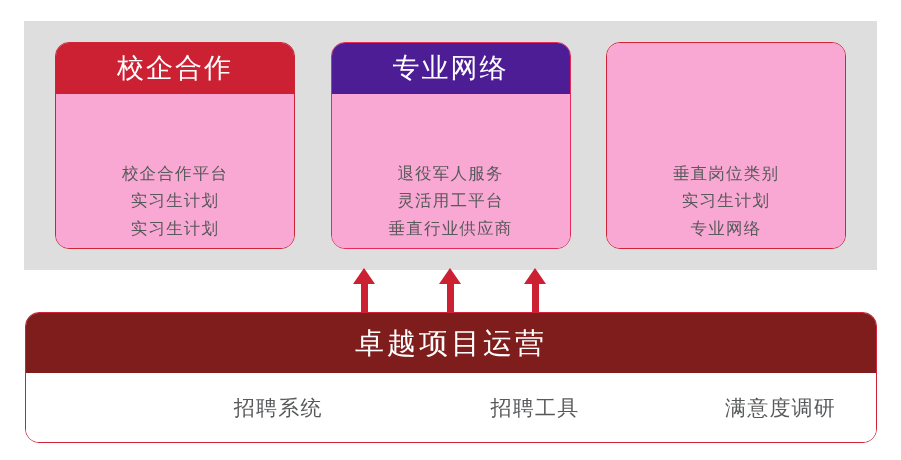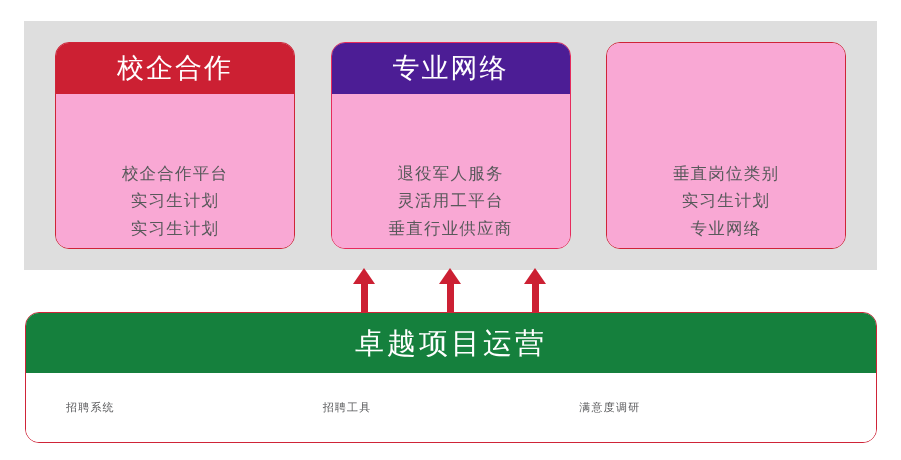--- a/index.html
+++ b/index.html
@@ -131,48 +131,48 @@
     border-radius: 14px;
     overflow: hidden;
     box-sizing: border-box;
     background: #ffffff;
     display: flex;
     flex-direction: column;
   }
 
   .bottom-header {
     flex: 0 0 60px;
-    background: #15803d;
+    background: #7f1d1d;
     color: #ffffff;
     display: flex;
     align-items: center;
     justify-content: center;
     font-size: 29px;
     letter-spacing: 3px;
     line-height: 1;
   }
 
   .bottom-body {
     flex: 1 1 auto;
     background: #ffffff;
     display: flex;
     align-items: center;
     justify-content: space-around;
     padding: 0 40px;
     box-sizing: border-box;
   }
 
   .bottom-item {
-    font-size: 11px;
+    font-size: 21px;
     color: #58595b;
     letter-spacing: 1.2px;
     line-height: 1;
     white-space: nowrap;
     flex: 1 1 0;
-    text-align: left;
+    text-align: right;
   }
 </style>
 </head>
 <body>
 
 <div id="stage">
 
   <div class="gray-panel"></div>
 
   <div class="cards-row">

